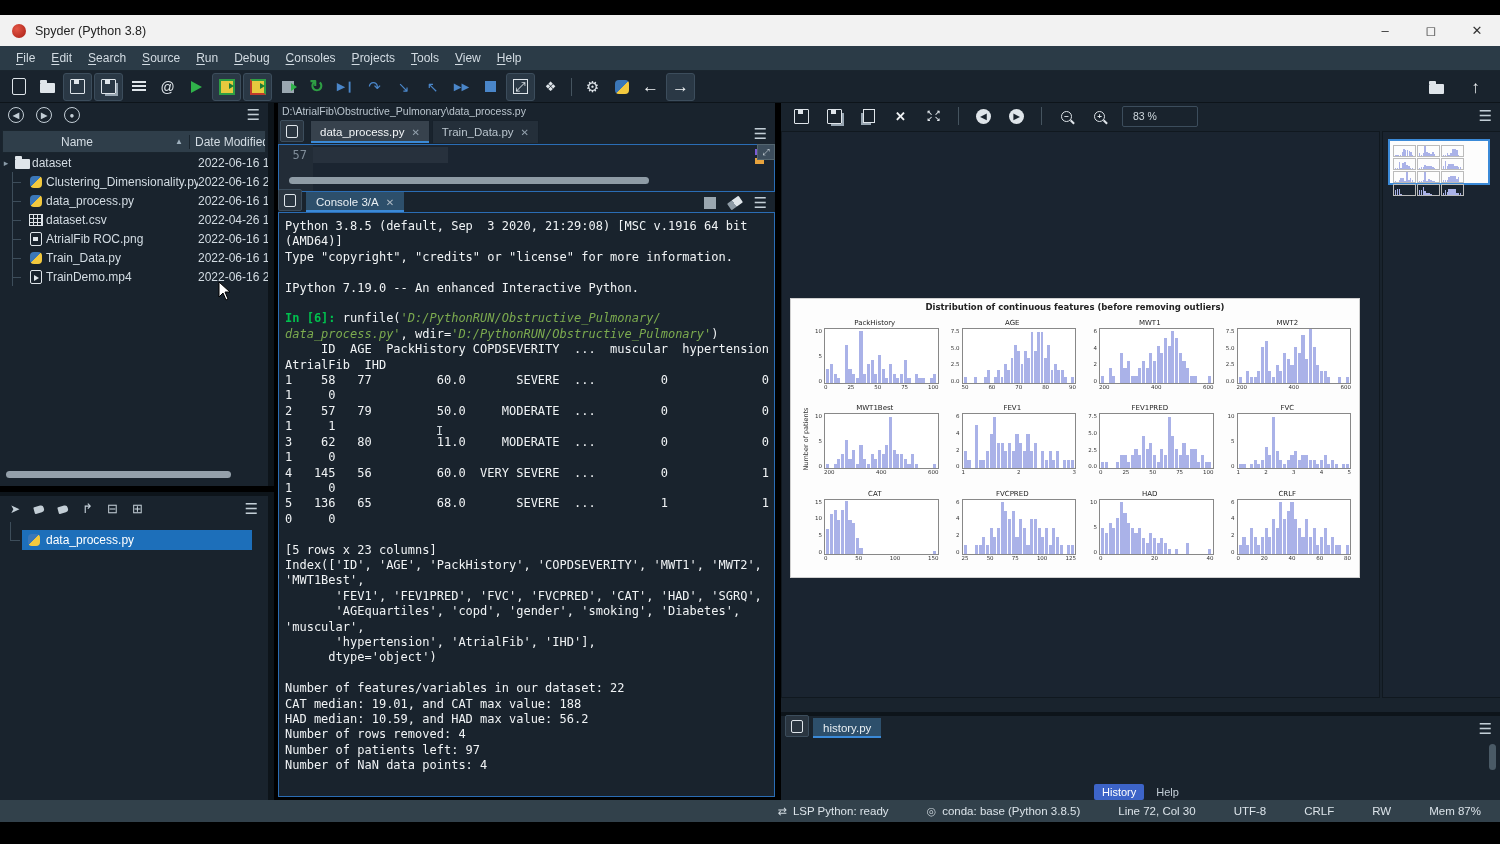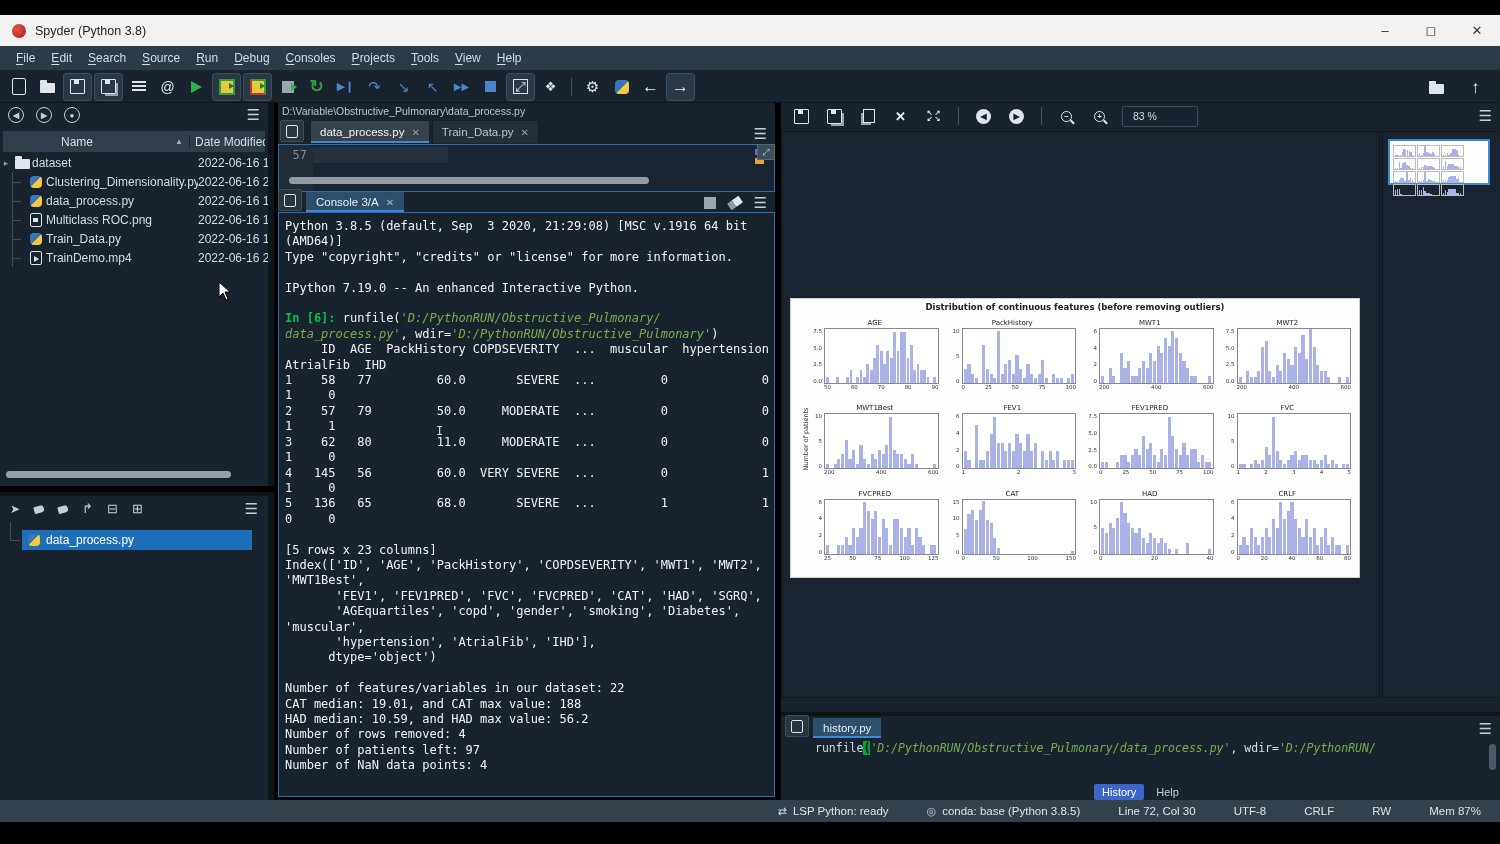--- a/index.html
+++ b/index.html
@@ -296,23 +296,31 @@
         <span class="tree"></span>
         <span class="ficon">
           <span class="i i-pylogo" style="width: 12px; height: 12px;"></span>
         </span>
         <span class="fname">data_process.py</span>
         <span class="fdate">2022-06-16 1</span>
       </div>
       <div class="file-row">
         <span class="tree"></span>
         <span class="ficon">
+          <span class="i i-grid"></span>
+        </span>
+        <span class="fname">dataset.csv</span>
+        <span class="fdate">2022-04-26 1</span>
+      </div>
+      <div class="file-row">
+        <span class="tree"></span>
+        <span class="ficon">
           <span class="i i-doc small-img" style="width: 10px; height: 12px;"></span>
         </span>
-        <span class="fname">Multiclass ROC.png</span>
+        <span class="fname">AtrialFib ROC.png</span>
         <span class="fdate">2022-06-16 1</span>
       </div>
       <div class="file-row">
         <span class="tree"></span>
         <span class="ficon">
           <span class="i i-pylogo" style="width: 12px; height: 12px;"></span>
         </span>
         <span class="fname">Train_Data.py</span>
         <span class="fdate">2022-06-16 1</span>
       </div>
@@ -338,21 +346,21 @@
       <span><span class="i i-char" style="color: rgb(195, 206, 214); font-size: 13px;">⊞</span></span>
       <span class="menu-burger">☰</span>
     </div>
   <div id="outline-row">
     <span class="i i-pylogo" style="width:12px;height:12px"></span>
     <span>data_process.py</span>
   </div>
 </div>
 
 <div class="pane" id="editor-pane">
-  <div id="breadcrumb">D:\Variable\Obstructive_Pulmonary\data_process.py</div>
+  <div id="breadcrumb">D:\AtrialFib\Obstructive_Pulmonary\data_process.py</div>
   <div id="editor-tabbar">
     <span class="tabicon-btn">
         <span class="i i-doc" style="width:10px;height:11px"></span>
       </span>
     <span class="etab active">
       <span>data_process.py</span>
       <span class="x">✕</span>
     </span>
     <span class="etab">
       <span>Train_Data.py</span>
@@ -461,20 +469,69 @@
         <span class="i i-mag">+</span>
       </span>
       <span id="zoom-box">83 %</span>
       <span class="menu-burger">☰</span>
     </div>
   <div id="plots-canvas">
     <div id="figure">
       <div id="fig-title">Distribution of continuous features (before removing outliers)</div>
       <div id="fig-ylabel">Number of patients</div>
       <div id="fig-grid">
+          <div class="sp">
+            <div class="sp-title">PackHistory</div>
+            <div class="sp-body">
+              <div class="sp-yticks">
+                <span>10</span>
+                <span>5</span>
+                <span>0</span>
+              </div>
+              <div class="sp-axes">
+                <div style="height: 26.087%;"></div>
+                <div style="height: 34.7826%;"></div>
+                <div style="height: 17.3913%;"></div>
+                <div style="height: 8.69565%;"></div>
+                <div style="height: 0%;"></div>
+                <div style="height: 69.5652%;"></div>
+                <div style="height: 26.087%;"></div>
+                <div style="height: 17.3913%;"></div>
+                <div style="height: 8.69565%;"></div>
+                <div style="height: 95.6522%;"></div>
+                <div style="height: 17.3913%;"></div>
+                <div style="height: 34.7826%;"></div>
+                <div style="height: 43.4783%;"></div>
+                <div style="height: 17.3913%;"></div>
+                <div style="height: 52.1739%;"></div>
+                <div style="height: 26.087%;"></div>
+                <div style="height: 8.69565%;"></div>
+                <div style="height: 34.7826%;"></div>
+                <div style="height: 17.3913%;"></div>
+                <div style="height: 8.69565%;"></div>
+                <div style="height: 17.3913%;"></div>
+                <div style="height: 43.4783%;"></div>
+                <div style="height: 8.69565%;"></div>
+                <div style="height: 0%;"></div>
+                <div style="height: 17.3913%;"></div>
+                <div style="height: 8.69565%;"></div>
+                <div style="height: 8.69565%;"></div>
+                <div style="height: 0%;"></div>
+                <div style="height: 8.69565%;"></div>
+                <div style="height: 17.3913%;"></div>
+              </div>
+            </div>
+            <div class="sp-xticks">
+              <span>0</span>
+              <span>25</span>
+              <span>50</span>
+              <span>75</span>
+              <span>100</span>
+            </div>
+          </div>
           <div class="sp">
             <div class="sp-title">AGE</div>
             <div class="sp-body">
               <div class="sp-yticks">
                 <span>7.5</span>
                 <span>5.0</span>
                 <span>2.5</span>
                 <span>0.0</span>
               </div>
               <div class="sp-axes">
@@ -512,69 +569,20 @@
                 <div style="height: 0%;"></div>
                 <div style="height: 11.7647%;"></div>
               </div>
             </div>
             <div class="sp-xticks">
               <span>50</span>
               <span>60</span>
               <span>70</span>
               <span>80</span>
               <span>90</span>
-            </div>
-          </div>
-          <div class="sp">
-            <div class="sp-title">PackHistory</div>
-            <div class="sp-body">
-              <div class="sp-yticks">
-                <span>10</span>
-                <span>5</span>
-                <span>0</span>
-              </div>
-              <div class="sp-axes">
-                <div style="height: 26.087%;"></div>
-                <div style="height: 34.7826%;"></div>
-                <div style="height: 17.3913%;"></div>
-                <div style="height: 8.69565%;"></div>
-                <div style="height: 0%;"></div>
-                <div style="height: 69.5652%;"></div>
-                <div style="height: 26.087%;"></div>
-                <div style="height: 17.3913%;"></div>
-                <div style="height: 8.69565%;"></div>
-                <div style="height: 95.6522%;"></div>
-                <div style="height: 17.3913%;"></div>
-                <div style="height: 34.7826%;"></div>
-                <div style="height: 43.4783%;"></div>
-                <div style="height: 17.3913%;"></div>
-                <div style="height: 52.1739%;"></div>
-                <div style="height: 26.087%;"></div>
-                <div style="height: 8.69565%;"></div>
-                <div style="height: 34.7826%;"></div>
-                <div style="height: 17.3913%;"></div>
-                <div style="height: 8.69565%;"></div>
-                <div style="height: 17.3913%;"></div>
-                <div style="height: 43.4783%;"></div>
-                <div style="height: 8.69565%;"></div>
-                <div style="height: 0%;"></div>
-                <div style="height: 17.3913%;"></div>
-                <div style="height: 8.69565%;"></div>
-                <div style="height: 8.69565%;"></div>
-                <div style="height: 0%;"></div>
-                <div style="height: 8.69565%;"></div>
-                <div style="height: 17.3913%;"></div>
-              </div>
-            </div>
-            <div class="sp-xticks">
-              <span>0</span>
-              <span>25</span>
-              <span>50</span>
-              <span>75</span>
-              <span>100</span>
             </div>
           </div>
           <div class="sp">
             <div class="sp-title">MWT1</div>
             <div class="sp-body">
               <div class="sp-yticks">
                 <span>6</span>
                 <span>4</span>
                 <span>2</span>
                 <span>0</span>
@@ -854,70 +862,20 @@
             </div>
             <div class="sp-xticks">
               <span>1</span>
               <span>2</span>
               <span>3</span>
               <span>4</span>
               <span>5</span>
             </div>
           </div>
           <div class="sp">
-            <div class="sp-title">FVCPRED</div>
-            <div class="sp-body">
-              <div class="sp-yticks">
-                <span>6</span>
-                <span>4</span>
-                <span>2</span>
-                <span>0</span>
-              </div>
-              <div class="sp-axes">
-                <div style="height: 15.873%;"></div>
-                <div style="height: 0%;"></div>
-                <div style="height: 0%;"></div>
-                <div style="height: 15.873%;"></div>
-                <div style="height: 15.873%;"></div>
-                <div style="height: 31.746%;"></div>
-                <div style="height: 15.873%;"></div>
-                <div style="height: 47.619%;"></div>
-                <div style="height: 31.746%;"></div>
-                <div style="height: 47.619%;"></div>
-                <div style="height: 95.2381%;"></div>
-                <div style="height: 79.3651%;"></div>
-                <div style="height: 63.4921%;"></div>
-                <div style="height: 79.3651%;"></div>
-                <div style="height: 31.746%;"></div>
-                <div style="height: 63.4921%;"></div>
-                <div style="height: 47.619%;"></div>
-                <div style="height: 15.873%;"></div>
-                <div style="height: 63.4921%;"></div>
-                <div style="height: 63.4921%;"></div>
-                <div style="height: 47.619%;"></div>
-                <div style="height: 31.746%;"></div>
-                <div style="height: 47.619%;"></div>
-                <div style="height: 15.873%;"></div>
-                <div style="height: 47.619%;"></div>
-                <div style="height: 31.746%;"></div>
-                <div style="height: 15.873%;"></div>
-                <div style="height: 0%;"></div>
-                <div style="height: 15.873%;"></div>
-                <div style="height: 15.873%;"></div>
-              </div>
-            </div>
-            <div class="sp-xticks">
-              <span>25</span>
-              <span>50</span>
-              <span>75</span>
-              <span>100</span>
-              <span>125</span>
-            </div>
-          </div>
-          <div class="sp">
             <div class="sp-title">CAT</div>
             <div class="sp-body">
               <div class="sp-yticks">
                 <span>15</span>
                 <span>10</span>
                 <span>5</span>
                 <span>0</span>
               </div>
               <div class="sp-axes">
                 <div style="height: 45.7143%;"></div>
@@ -950,20 +908,70 @@
                 <div style="height: 0%;"></div>
                 <div style="height: 0%;"></div>
                 <div style="height: 5.71429%;"></div>
               </div>
             </div>
             <div class="sp-xticks">
               <span>0</span>
               <span>50</span>
               <span>100</span>
               <span>150</span>
+            </div>
+          </div>
+          <div class="sp">
+            <div class="sp-title">FVCPRED</div>
+            <div class="sp-body">
+              <div class="sp-yticks">
+                <span>6</span>
+                <span>4</span>
+                <span>2</span>
+                <span>0</span>
+              </div>
+              <div class="sp-axes">
+                <div style="height: 15.873%;"></div>
+                <div style="height: 0%;"></div>
+                <div style="height: 0%;"></div>
+                <div style="height: 15.873%;"></div>
+                <div style="height: 15.873%;"></div>
+                <div style="height: 31.746%;"></div>
+                <div style="height: 15.873%;"></div>
+                <div style="height: 47.619%;"></div>
+                <div style="height: 31.746%;"></div>
+                <div style="height: 47.619%;"></div>
+                <div style="height: 95.2381%;"></div>
+                <div style="height: 79.3651%;"></div>
+                <div style="height: 63.4921%;"></div>
+                <div style="height: 79.3651%;"></div>
+                <div style="height: 31.746%;"></div>
+                <div style="height: 63.4921%;"></div>
+                <div style="height: 47.619%;"></div>
+                <div style="height: 15.873%;"></div>
+                <div style="height: 63.4921%;"></div>
+                <div style="height: 63.4921%;"></div>
+                <div style="height: 47.619%;"></div>
+                <div style="height: 31.746%;"></div>
+                <div style="height: 47.619%;"></div>
+                <div style="height: 15.873%;"></div>
+                <div style="height: 47.619%;"></div>
+                <div style="height: 31.746%;"></div>
+                <div style="height: 15.873%;"></div>
+                <div style="height: 0%;"></div>
+                <div style="height: 15.873%;"></div>
+                <div style="height: 15.873%;"></div>
+              </div>
+            </div>
+            <div class="sp-xticks">
+              <span>25</span>
+              <span>50</span>
+              <span>75</span>
+              <span>100</span>
+              <span>125</span>
             </div>
           </div>
           <div class="sp">
             <div class="sp-title">HAD</div>
             <div class="sp-body">
               <div class="sp-yticks">
                 <span>10</span>
                 <span>5</span>
                 <span>0</span>
               </div>
@@ -1213,21 +1221,21 @@
 <div class="pane" id="history-pane">
   <div id="history-tabbar">
     <span class="tabicon-btn">
         <span class="i i-doc" style="width:10px;height:11px"></span>
       </span>
     <span class="ctab">
       <span>history.py</span>
     </span>
     <span class="menu-burger">☰</span>
   </div>
-  <div id="history-code"><span><span>runfile</span><span class="seg-hl">(</span><span class="seg-str">'D:/PythonRUN/Obstructive_Pulmonary/data_process.py'</span><span>, wdir=</span><span class="seg-str">'D:/PythonRUN/</span></span>
+  <div id="history-code">
 </div>
   <div id="history-vscroll"></div>
   <div id="history-tabs">
       <span class="dock-tab active">History</span>
       <span class="dock-tab">Help</span>
     </div>
 </div>
 
 <div class="abs" id="statusbar">
     <span class="status-item">

